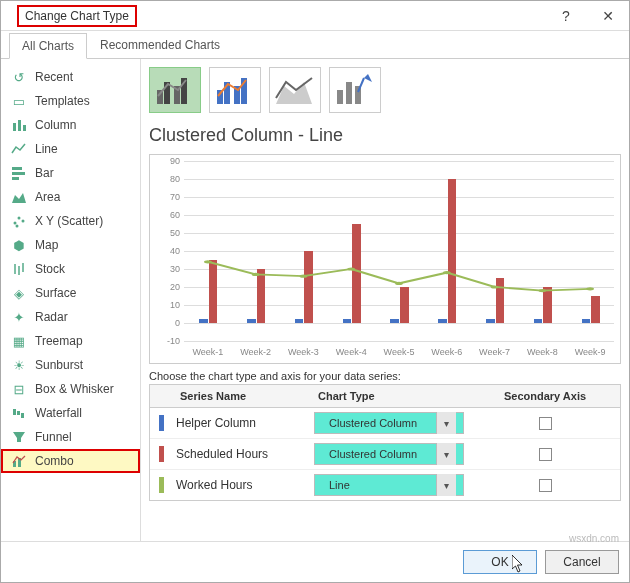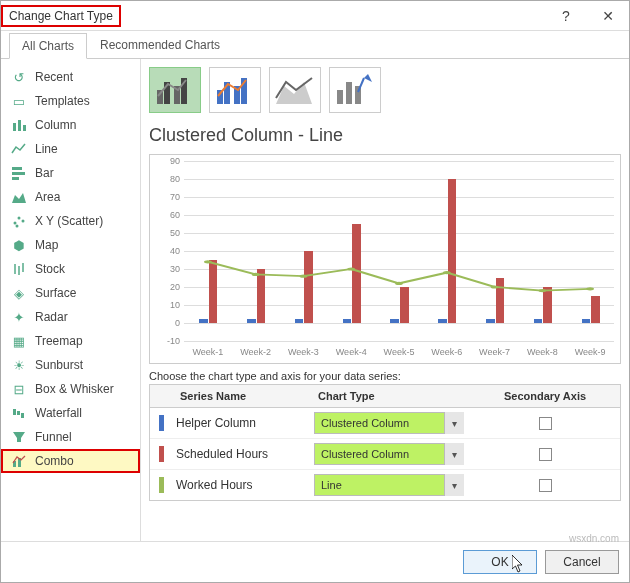--- a/index.html
+++ b/index.html
@@ -1,19 +1,19 @@
 <!DOCTYPE html>
 <html><head>
 <meta charset="utf-8">
 <style>
   * { box-sizing: border-box; margin: 0; padding: 0; font-family: "Segoe UI", Tahoma, sans-serif; }
   body { background: #fff; color: #333; font-size: 12px; }
   .dialog { width: 630px; height: 583px; border: 1px solid #aaa; position: relative; display: flex; flex-direction: column; }
   .titlebar { display: flex; align-items: center; height: 30px; border-bottom: 1px solid #ddd; }
-  .title-hl { border: 2px solid #d00; padding: 2px 6px; margin-left: 0; }
+  .title-hl { border: 2px solid #d00; padding: 2px 6px; margin-left: 16px; }
   .titlebar-spacer { flex: 1; }
   .winbtn { width: 42px; height: 28px; display:flex; align-items:center; justify-content:center; font-size:14px; color:#444; }
   .tabs { display:flex; border-bottom:1px solid #ccc; padding:0 8px; height:28px; align-items:flex-end; }
   .tab { padding:5px 12px; font-size:12px; color:#555; border:1px solid transparent; cursor:pointer; }
   .tab.active { border:1px solid #ccc; border-bottom:1px solid #fff; background:#fff; position:relative; top:1px; }
   .body { flex:1; display:flex; overflow:hidden; }
   .sidebar { width:140px; border-right:1px solid #ddd; padding:6px 0; overflow:hidden; }
   .side-item { display:flex; align-items:center; gap:8px; padding:4px 10px; font-size:12px; color:#444; cursor:pointer; }
   .side-item.active { background:#fef9c3; border:2px solid #d00; padding:2px 8px; }
   .side-icon { width:16px; height:16px; display:flex; align-items:center; justify-content:center; font-size:13px; color:#5a8; }
@@ -37,21 +37,21 @@
   .series-table { border:1px solid #ccc; font-size:12px; }
   .st-head { display:flex; background:#f5f5f5; border-bottom:1px solid #ccc; font-weight:600; font-size:11px; }
   .st-head > div { padding:5px 8px; }
   .st-row { display:flex; align-items:center; border-bottom:1px solid #eee; }
   .st-row:last-child { border-bottom:none; }
   .col-swatch { width:22px; display:flex; justify-content:center; }
   .swatch { width:5px; height:16px; }
   .col-name { width:138px; padding:6px 4px; }
   .col-type { width:160px; padding:4px; }
   .col-sec { flex:1; display:flex; justify-content:center; padding:4px; }
-  .combo-select { display:flex; align-items:center; justify-content:space-between; border:1px solid #bbb; background:#bef264; height:22px; padding:0 6px; width:150px; font-size:11px; cursor:pointer; }
+  .combo-select { display:flex; align-items:center; justify-content:space-between; border:1px solid #bbb; background:#5eead4; height:22px; padding:0 14px; width:150px; font-size:11px; cursor:pointer; }
   .chev { color:#555; font-size:10px; background:#e6e6e6; width:20px; height:22px; margin:-1px -7px -1px 6px; display:flex; align-items:center; justify-content:center; border-left:1px solid #bbb;}
   .chk { width:13px; height:13px; border:1px solid #888; background:#fff; cursor:pointer; }
   .footer { display:flex; justify-content:flex-end; gap:8px; padding:8px 10px; border-top:1px solid #ddd; align-items:center; }
   .btn { min-width:74px; height:24px; border:1px solid #999; background:#f0f0f0; font-size:12px; cursor:pointer; display:flex; align-items:center; justify-content:center;}
   .btn.primary { border:1px solid #5b9bd5; background:#eaf3fb; }
   .watermark { position:absolute; right:10px; bottom:38px; font-size:10px; color:#bbb; }
   .cursor { position:absolute; width:14px; height:18px; pointer-events:none; }
 </style>
 </head>
 <body>

